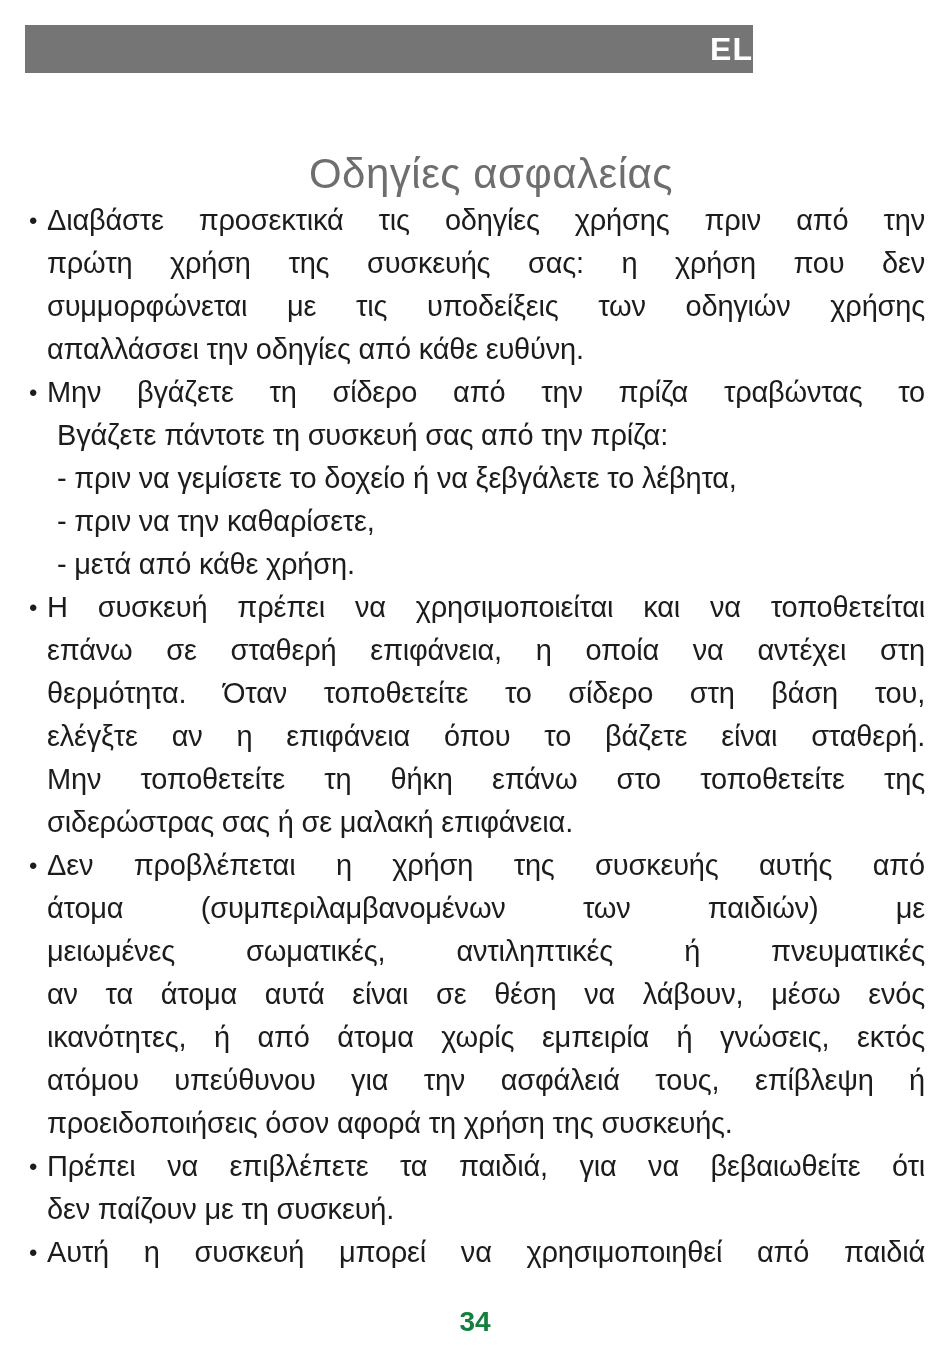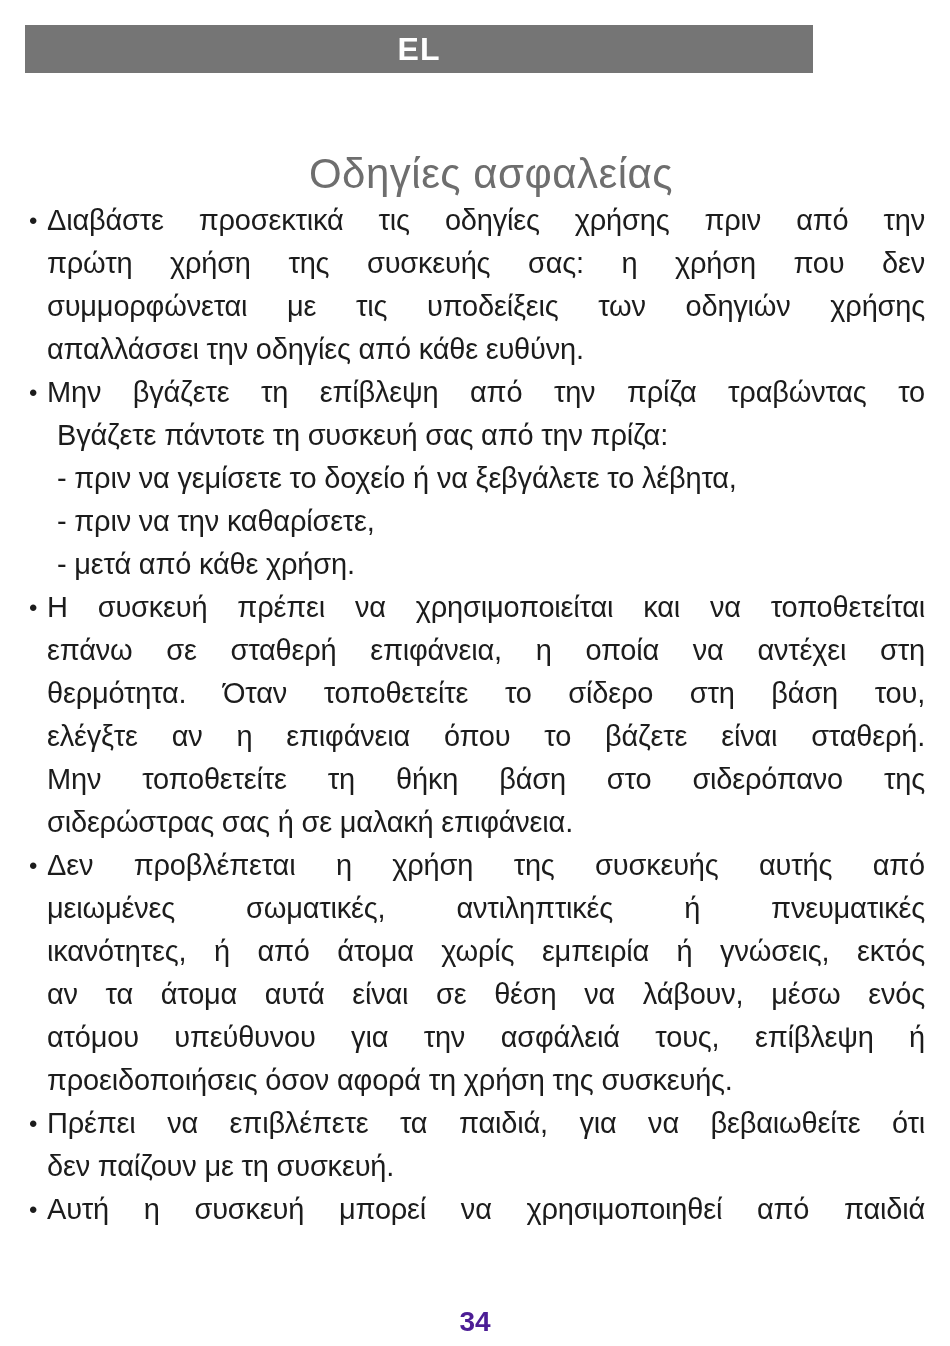--- a/index.html
+++ b/index.html
@@ -12,26 +12,26 @@
     width: 950px;
     height: 1346px;
     background: #ffffff;
     overflow: hidden;
     font-family: "Liberation Sans", "DejaVu Sans", sans-serif;
   }
   .lang-bar {
     position: absolute;
     left: 25px;
     top: 25px;
-    width: 788px;
+    width: 728px;
     height: 48px;
     background: #757575;
     display: flex;
     align-items: center;
-    justify-content: center;
+    justify-content: flex-end;
   }
   .lang-code {
     color: #ffffff;
     font-size: 32px;
     font-weight: bold;
     letter-spacing: 1px;
   }
   .doc-title {
     position: absolute;
     top: 134px;
@@ -79,54 +79,55 @@
     color: #1c1c1c;
   }
   .page-number {
     position: absolute;
     top: 1306px;
     left: 0;
     width: 100%;
     text-align: center;
     font-size: 28px;
     font-weight: bold;
-    color: #4c1d95;
+    color: #15803d;
   }
 </style>
 </head>
 <body>
 
 <div class="page">
 
   <header class="lang-bar">
     <span class="lang-code">EL</span>
   </header>
 
   <h1 class="doc-title">Οδηγίες ασφαλείας</h1>
 
   <div class="text-block" id="text-block">
       <div class="tl j"><span class="blt">•</span><span>Διαβάστε προσεκτικά τις οδηγίες χρήσης πριν από την</span></div>
       <div class="tl j"><span>πρώτη χρήση της συσκευής σας: η χρήση που δεν</span></div>
       <div class="tl j"><span>συμμορφώνεται με τις υποδείξεις των οδηγιών χρήσης</span></div>
       <div class="tl l"><span>απαλλάσσει την οδηγίες από κάθε ευθύνη.</span></div>
-      <div class="tl j"><span class="blt">•</span><span>Μην βγάζετε τη επίβλεψη από την πρίζα τραβώντας το</span></div>
+      <div class="tl j"><span class="blt">•</span><span>Μην βγάζετε τη σίδερο από την πρίζα τραβώντας το</span></div>
       <div class="tl l ind"><span>Βγάζετε πάντοτε τη συσκευή σας από την πρίζα:</span></div>
       <div class="tl l ind"><span>- πριν να γεμίσετε το δοχείο ή να ξεβγάλετε το λέβητα,</span></div>
       <div class="tl l ind"><span>- πριν να την καθαρίσετε,</span></div>
       <div class="tl l ind"><span>- μετά από κάθε χρήση.</span></div>
       <div class="tl j"><span class="blt">•</span><span>Η συσκευή πρέπει να χρησιμοποιείται και να τοποθετείται</span></div>
       <div class="tl j"><span>επάνω σε σταθερή επιφάνεια, η οποία να αντέχει στη</span></div>
       <div class="tl j"><span>θερμότητα. Όταν τοποθετείτε το σίδερο στη βάση του,</span></div>
       <div class="tl j"><span>ελέγξτε αν η επιφάνεια όπου το βάζετε είναι σταθερή.</span></div>
-      <div class="tl j"><span>Μην τοποθετείτε τη θήκη βάση στο σιδερόπανο της</span></div>
+      <div class="tl j"><span>Μην τοποθετείτε τη θήκη επάνω στο τοποθετείτε της</span></div>
       <div class="tl l"><span>σιδερώστρας σας ή σε μαλακή επιφάνεια.</span></div>
       <div class="tl j"><span class="blt">•</span><span>Δεν προβλέπεται η χρήση της συσκευής αυτής από</span></div>
+      <div class="tl j"><span>άτομα (συμπεριλαμβανομένων των παιδιών) με</span></div>
       <div class="tl j"><span>μειωμένες σωματικές, αντιληπτικές ή πνευματικές</span></div>
+      <div class="tl j"><span>αν τα άτομα αυτά είναι σε θέση να λάβουν, μέσω ενός</span></div>
       <div class="tl j"><span>ικανότητες, ή από άτομα χωρίς εμπειρία ή γνώσεις, εκτός</span></div>
-      <div class="tl j"><span>αν τα άτομα αυτά είναι σε θέση να λάβουν, μέσω ενός</span></div>
       <div class="tl j"><span>ατόμου υπεύθυνου για την ασφάλειά τους, επίβλεψη ή</span></div>
       <div class="tl l"><span>προειδοποιήσεις όσον αφορά τη χρήση της συσκευής.</span></div>
       <div class="tl j"><span class="blt">•</span><span>Πρέπει να επιβλέπετε τα παιδιά, για να βεβαιωθείτε ότι</span></div>
       <div class="tl l"><span>δεν παίζουν με τη συσκευή.</span></div>
       <div class="tl j"><span class="blt">•</span><span>Αυτή η συσκευή μπορεί να χρησιμοποιηθεί από παιδιά</span></div>
     </div>
 
   <footer class="page-number">34</footer>
 
 </div>

